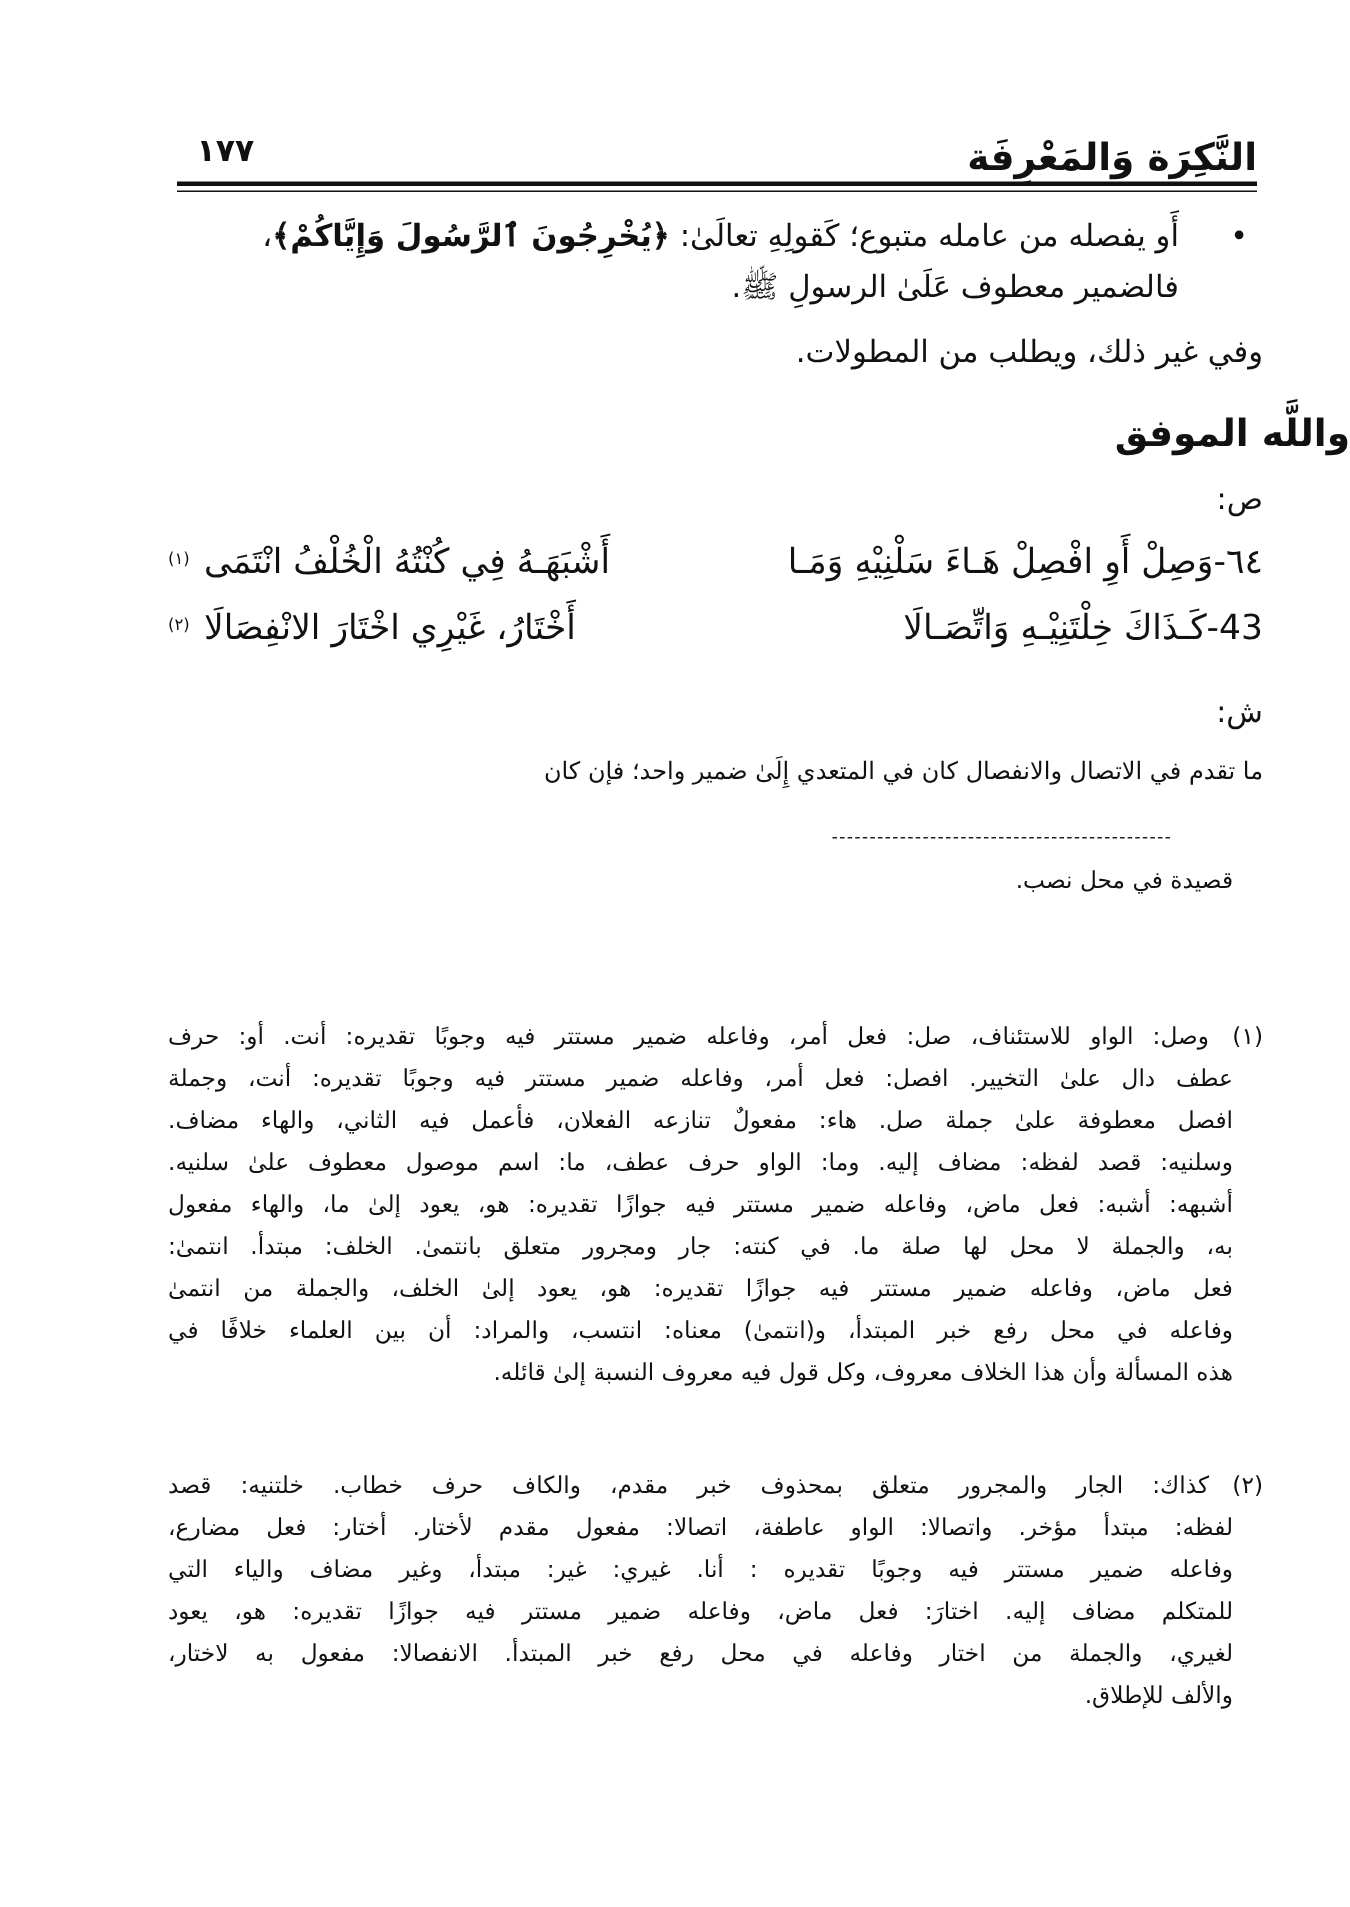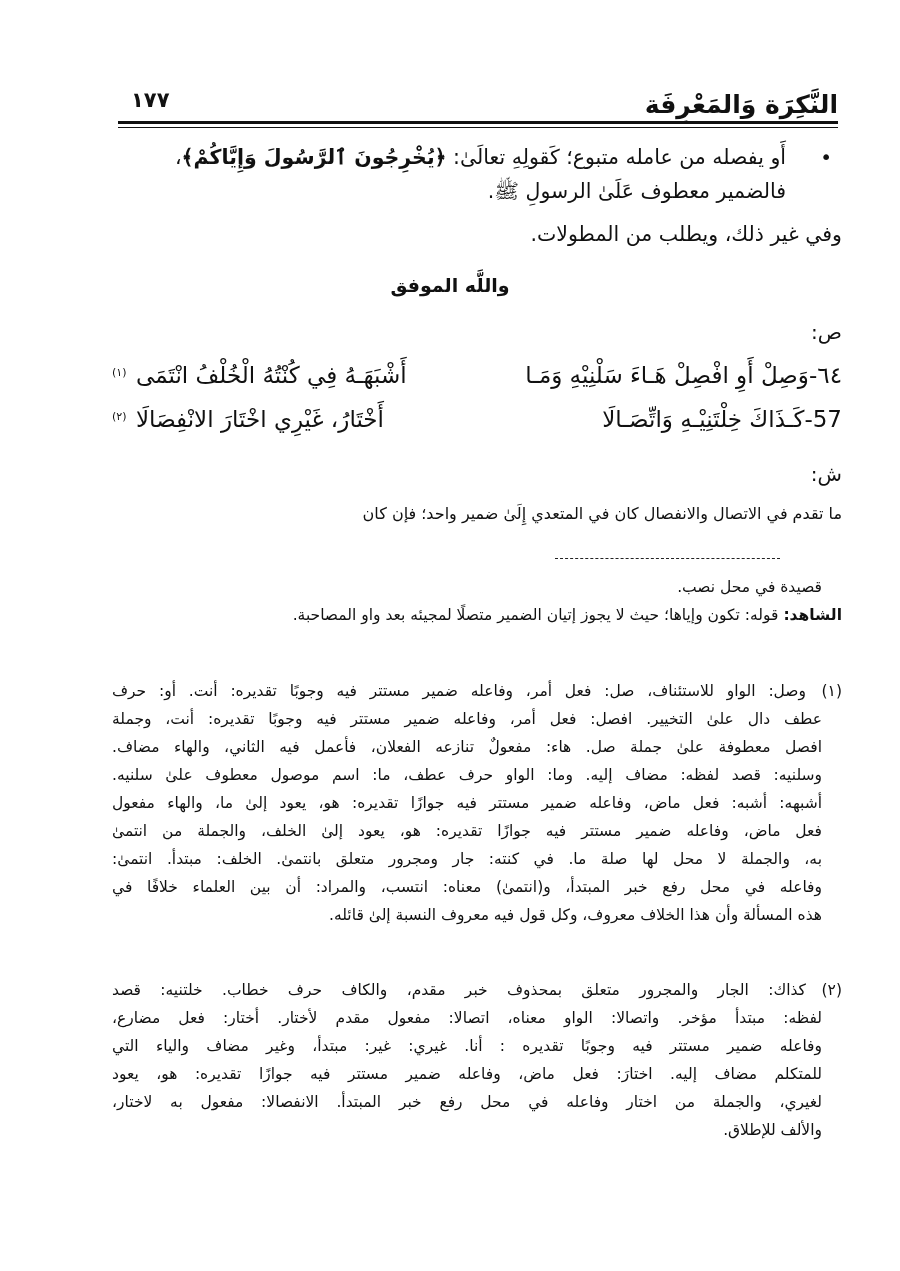--- a/index.html
+++ b/index.html
@@ -94,23 +94,22 @@
     }
     .plain-line {
       position: absolute;
       right: 58px;
       font-size: 20.5px;
       white-space: nowrap;
     }
     .center-line {
       position: absolute;
       left: 0; right: 0;
-      text-align: center;
-      font-weight: bold;
-      font-size: 19px;
+      font-weight: bold;
+      font-size: 25px;
     }
     .label-line {
       position: absolute;
       right: 58px;
       font-size: 20px;
     }
     
     .verse {
       position: absolute;
       right: 58px;
@@ -194,52 +193,51 @@
   <div class="center-line" style="top:274px;">واللَّه الموفق</div>
 
   <div class="label-line" style="top:320px;">ص:</div>
 
   <div class="verse" style="top:362px;">
     <span class="hemistich-1"><span>٦٤-</span><span>وَصِلْ أَوِ افْصِلْ هَـاءَ سَلْنِيْهِ وَمَـا</span></span>
     <span class="hemistich-2">أَشْبَهَـهُ فِي كُنْتُهُ الْخُلْفُ انْتَمَى</span>
     <span class="fn-mark">(١)</span>
   </div>
   <div class="verse" style="top:406px;">
-    <span class="hemistich-1"><span>57-</span><span>كَـذَاكَ خِلْتَنِيْـهِ وَاتِّصَـالَا</span></span>
+    <span class="hemistich-1"><span>43-</span><span>كَـذَاكَ خِلْتَنِيْـهِ وَاتِّصَـالَا</span></span>
     <span class="hemistich-2">أَخْتَارُ، غَيْرِي اخْتَارَ الانْفِصَالَا</span>
     <span class="fn-mark">(٢)</span>
   </div>
 
   <div class="label-line" style="top:462px;">ش:</div>
 
   <div class="plain-line" style="top:504px; font-size:16px;">ما تقدم في الاتصال والانفصال كان في المتعدي إِلَىٰ ضمير واحد؛ فإن كان</div>
 
   <div class="separator"></div>
 
   <div class="fn" style="top:573px;">
     <span class="fn-line last indent-small">قصيدة في محل نصب.</span>
-    <span class="fn-line last"><b>الشاهد:</b><span> قوله: تكون وإياها؛ حيث لا يجوز إتيان الضمير متصلًا لمجيئه بعد واو المصاحبة.</span></span>
   </div>
 
   <div class="fn" style="top:677px;">
     <span class="fn-num">(١)</span>
     <span class="fn-line indent">وصل: الواو للاستئناف، صل: فعل أمر، وفاعله ضمير مستتر فيه وجوبًا تقديره: أنت. أو: حرف</span>
     <span class="fn-line indent-small">عطف دال علىٰ التخيير. افصل: فعل أمر، وفاعله ضمير مستتر فيه وجوبًا تقديره: أنت، وجملة</span>
     <span class="fn-line indent-small">افصل معطوفة علىٰ جملة صل. هاء: مفعولٌ تنازعه الفعلان، فأعمل فيه الثاني، والهاء مضاف.</span>
     <span class="fn-line indent-small">وسلنيه: قصد لفظه: مضاف إليه. وما: الواو حرف عطف، ما: اسم موصول معطوف علىٰ سلنيه.</span>
     <span class="fn-line indent-small">أشبهه: أشبه: فعل ماض، وفاعله ضمير مستتر فيه جوازًا تقديره: هو، يعود إلىٰ ما، والهاء مفعول</span>
+    <span class="fn-line indent-small">به، والجملة لا محل لها صلة ما. في كنته: جار ومجرور متعلق بانتمىٰ. الخلف: مبتدأ. انتمىٰ:</span>
     <span class="fn-line indent-small">فعل ماض، وفاعله ضمير مستتر فيه جوازًا تقديره: هو، يعود إلىٰ الخلف، والجملة من انتمىٰ</span>
-    <span class="fn-line indent-small">به، والجملة لا محل لها صلة ما. في كنته: جار ومجرور متعلق بانتمىٰ. الخلف: مبتدأ. انتمىٰ:</span>
     <span class="fn-line indent-small">وفاعله في محل رفع خبر المبتدأ، و(انتمىٰ) معناه: انتسب، والمراد: أن بين العلماء خلافًا في</span>
     <span class="fn-line last indent-small">هذه المسألة وأن هذا الخلاف معروف، وكل قول فيه معروف النسبة إلىٰ قائله.</span>
   </div>
 
   <div class="fn" style="top:976px;">
     <span class="fn-num">(٢)</span>
     <span class="fn-line indent">كذاك: الجار والمجرور متعلق بمحذوف خبر مقدم، والكاف حرف خطاب. خلتنيه: قصد</span>
-    <span class="fn-line indent-small">لفظه: مبتدأ مؤخر. واتصالا: الواو معناه، اتصالا: مفعول مقدم لأختار. أختار: فعل مضارع،</span>
+    <span class="fn-line indent-small">لفظه: مبتدأ مؤخر. واتصالا: الواو عاطفة، اتصالا: مفعول مقدم لأختار. أختار: فعل مضارع،</span>
     <span class="fn-line indent-small">وفاعله ضمير مستتر فيه وجوبًا تقديره : أنا. غيري: غير: مبتدأ، وغير مضاف والياء التي</span>
     <span class="fn-line indent-small">للمتكلم مضاف إليه. اختارَ: فعل ماض، وفاعله ضمير مستتر فيه جوازًا تقديره: هو، يعود</span>
     <span class="fn-line indent-small">لغيري، والجملة من اختار وفاعله في محل رفع خبر المبتدأ. الانفصالا: مفعول به لاختار،</span>
     <span class="fn-line last indent-small">والألف للإطلاق.</span>
   </div>
 
 </div>
 
 </body></html>

